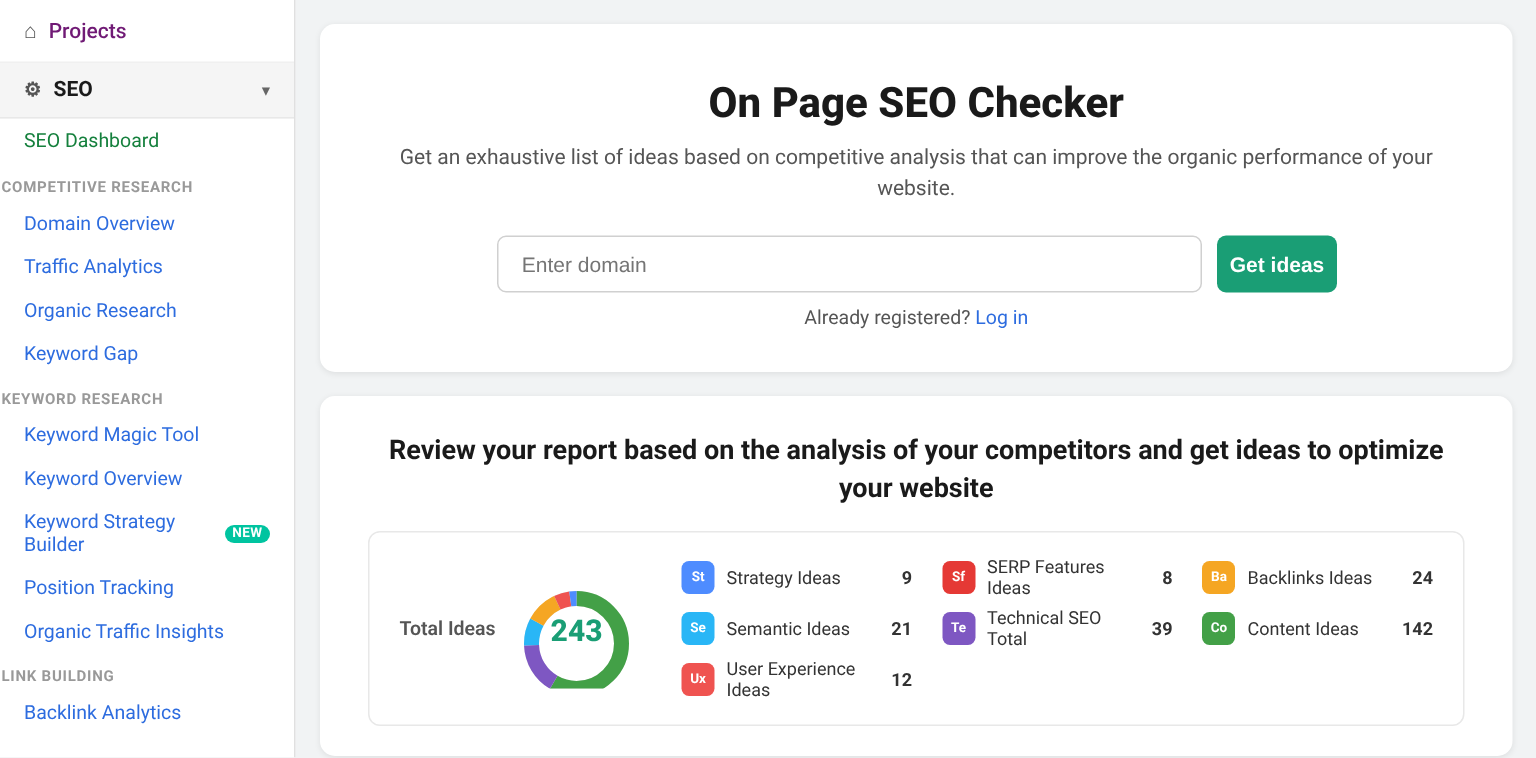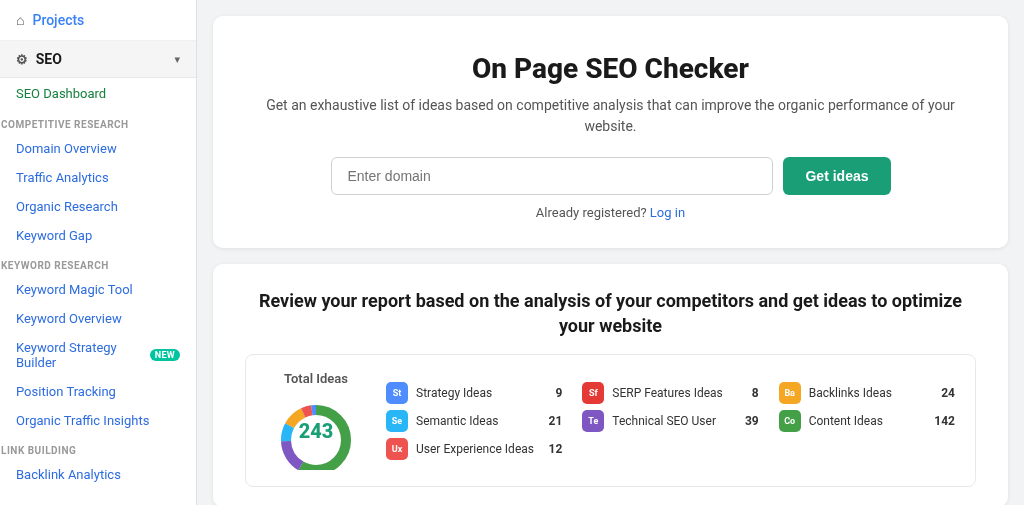--- a/index.html
+++ b/index.html
@@ -17,21 +17,21 @@
       flex-direction: column;
     }
     .sidebar-top {
       padding: 12px 16px;
       display: flex;
       align-items: center;
       gap: 8px;
       border-bottom: 1px solid #f0f0f0;
     }
     .sidebar-top .home-icon { font-size: 14px; color: #555; }
-    .sidebar-top .projects-label { font-size: 14px; color: #3b82f6; font-weight: 500; }
+    .sidebar-top .projects-label { font-size: 14px; color: #701a75; font-weight: 500; }
 
     .sidebar-seo-row {
       display: flex;
       align-items: center;
       justify-content: space-between;
       padding: 10px 16px;
       background: #f5f5f5;
       border-bottom: 1px solid #e8e8e8;
     }
     .sidebar-seo-label { font-size: 14px; font-weight: 700; color: #1a1a1a; display: flex; align-items: center; gap: 8px; }
@@ -121,21 +121,21 @@
       border-radius: 6px;
       font-size: 14px;
       color: #aaa;
       outline: none;
     }
     .get-ideas-btn {
       background: #1a9e75;
       color: #fff;
       border: none;
       border-radius: 6px;
-      padding: 10px 22px;
+      padding: 10px 8px;
       font-size: 14px;
       font-weight: 600;
       cursor: pointer;
       white-space: nowrap;
     }
     .already-registered {
       font-size: 13px;
       color: #555;
     }
     .login-link {
@@ -277,21 +277,21 @@
       <span>Already registered?</span>
       <a class="login-link" href="#">Log in</a>
     </div>
   </div>
 
   <div class="bottom-card">
     <h2>Review your report based on the analysis of your
 competitors and get ideas to optimize your website</h2>
 
     <div class="ideas-section">
-      <div style="display:flex;flex-direction:column;align-items:center;gap:4px;">
+      <div style="display:flex;flex-direction:row;align-items:center;gap:4px;">
         <div class="total-ideas-label">Total Ideas</div>
         <div class="donut-container">
           <svg viewBox="0 0 100 80" xmlns="http://www.w3.org/2000/svg">
 
             <circle cx="50" cy="50" r="30" fill="none" stroke="#e8e8e8" stroke-width="10"></circle>
 
             <circle cx="50" cy="50" r="30" fill="none" stroke="#43a047" stroke-width="10" stroke-dasharray="110 189" stroke-dashoffset="0" transform="rotate(-90 50 50)"></circle>
 
             <circle cx="50" cy="50" r="30" fill="none" stroke="#7e57c2" stroke-width="10" stroke-dasharray="30 189" stroke-dashoffset="-110" transform="rotate(-90 50 50)"></circle>
 
@@ -323,21 +323,21 @@
           <span class="idea-name">Backlinks Ideas</span>
           <span class="idea-count">24</span>
         </div>
         <div class="idea-row">
           <div class="idea-badge" style="background:#29b6f6">Se</div>
           <span class="idea-name">Semantic Ideas</span>
           <span class="idea-count">21</span>
         </div>
         <div class="idea-row">
           <div class="idea-badge" style="background:#7e57c2">Te</div>
-          <span class="idea-name">Technical SEO User</span>
+          <span class="idea-name">Technical SEO Total</span>
           <span class="idea-count">39</span>
         </div>
         <div class="idea-row">
           <div class="idea-badge" style="background:#43a047">Co</div>
           <span class="idea-name">Content Ideas</span>
           <span class="idea-count">142</span>
         </div>
         <div class="idea-row">
           <div class="idea-badge" style="background:#ef5350">Ux</div>
           <span class="idea-name">User Experience Ideas</span>

